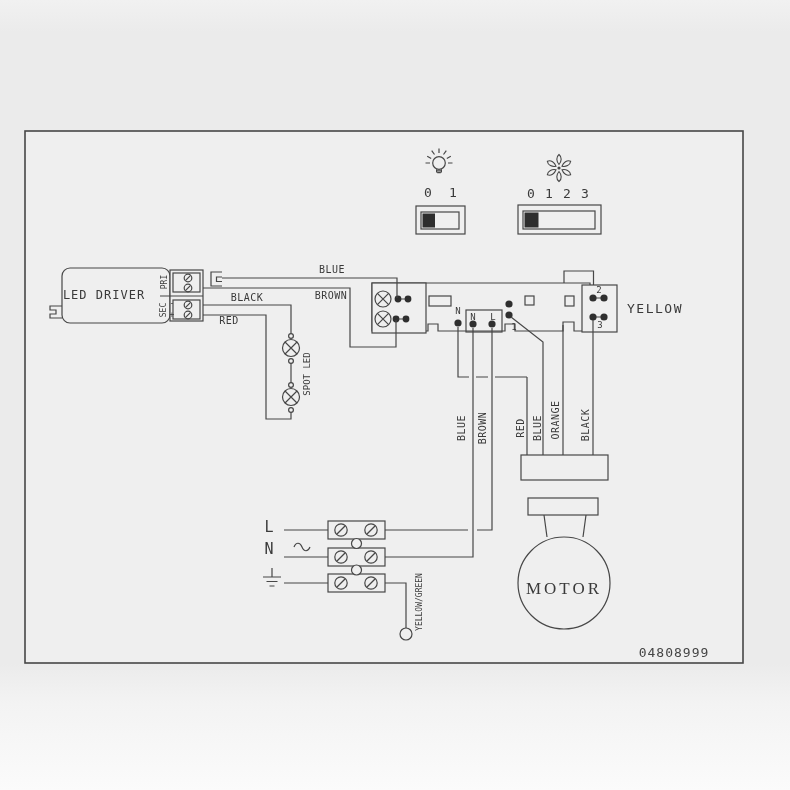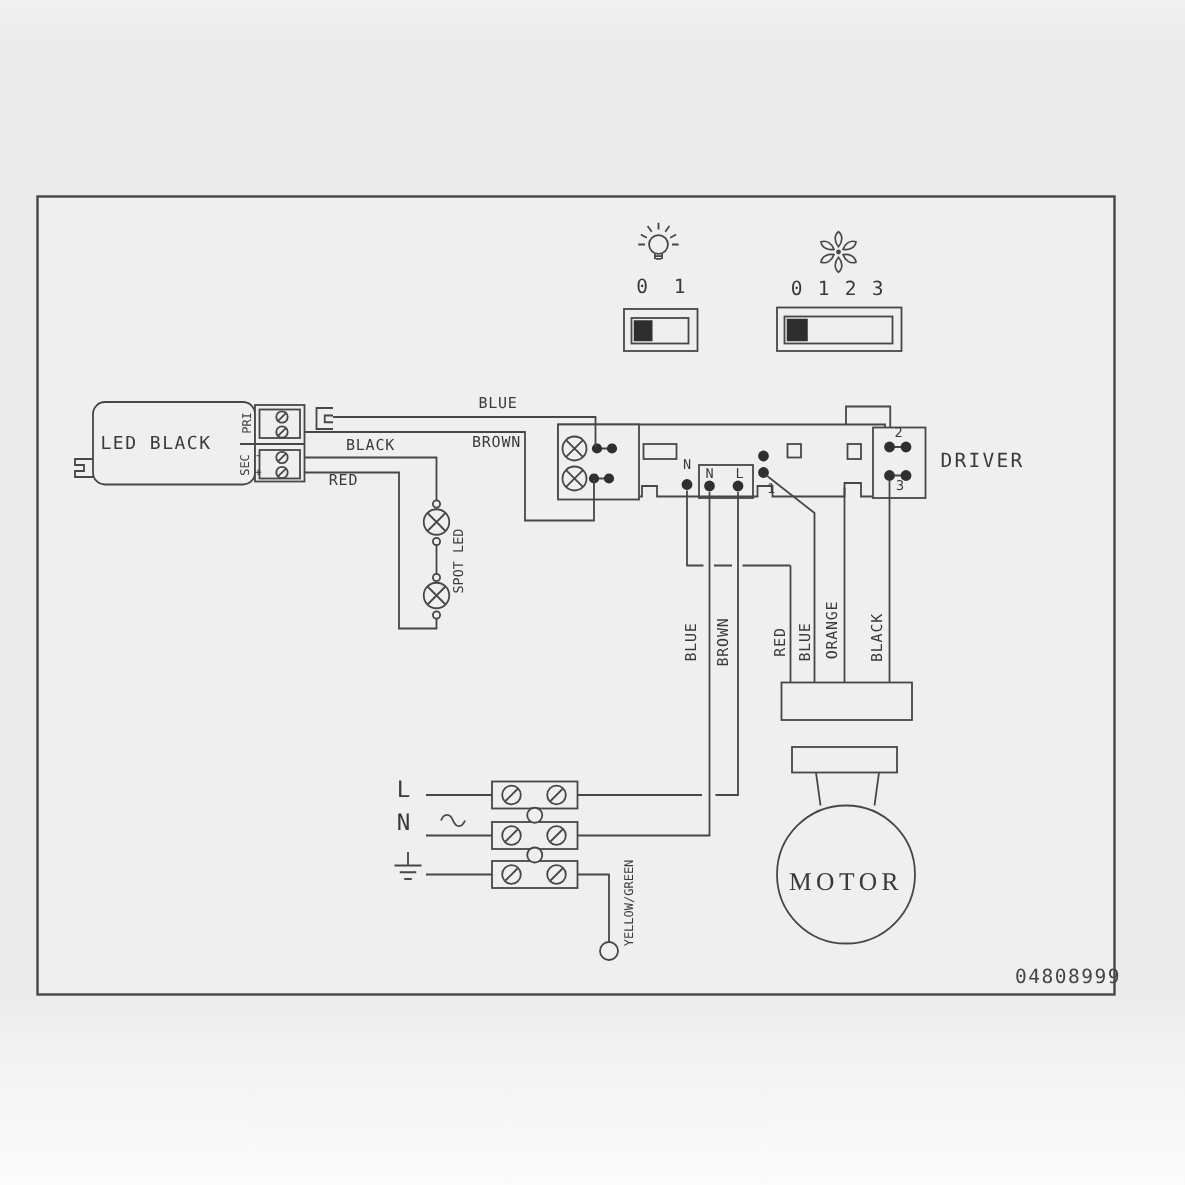--- a/index.html
+++ b/index.html
@@ -194,50 +194,50 @@
     </g>
   </svg>
 
   <div class="lbl c s13" style="left:428px;top:192px">0</div>
   <div class="lbl c s13" style="left:453px;top:192px">1</div>
   <div class="lbl c s13" style="left:531px;top:193px">0</div>
   <div class="lbl c s13" style="left:549px;top:193px">1</div>
   <div class="lbl c s13" style="left:567px;top:193px">2</div>
   <div class="lbl c s13" style="left:585px;top:193px">3</div>
 
-  <div class="lbl c s12" style="left:104px;top:295px">LED BLACK</div>
+  <div class="lbl c s12" style="left:104px;top:295px">LED DRIVER</div>
   <div class="lbl v s8" style="left:165px;top:282px">PRI</div>
   <div class="lbl v s8" style="left:164px;top:310px">SEC</div>
   <div class="lbl c s8" style="left:172px;top:304px">-</div>
   <div class="lbl c s8" style="left:172px;top:315px">+</div>
 
   <div class="lbl c s10" style="left:332px;top:270px">BLUE</div>
   <div class="lbl c s10" style="left:331px;top:296px">BROWN</div>
   <div class="lbl c s10" style="left:247px;top:298px">BLACK</div>
   <div class="lbl c s10" style="left:229px;top:321px">RED</div>
   <div class="lbl v s9" style="left:307px;top:374px">SPOT LED</div>
 
   <div class="lbl c s9" style="left:458px;top:311px">N</div>
   <div class="lbl c s9" style="left:473px;top:317px">N</div>
   <div class="lbl c s9" style="left:493px;top:317px">L</div>
   <div class="lbl c s9" style="left:514px;top:327px">1</div>
 
   <div class="lbl c s9" style="left:599px;top:290px">2</div>
   <div class="lbl c s9" style="left:600px;top:325px">3</div>
-  <div class="lbl c ctrl" style="left:655px;top:308px">DRIVER</div>
+  <div class="lbl c ctrl" style="left:655px;top:308px">YELLOW</div>
 
   <div class="lbl v s10" style="left:521px;top:428px">RED</div>
   <div class="lbl v s10" style="left:538px;top:428px">BLUE</div>
   <div class="lbl v s10" style="left:556px;top:420px">ORANGE</div>
   <div class="lbl v s10" style="left:586px;top:425px">BLACK</div>
 
   <div class="lbl v s10" style="left:462px;top:428px">BLUE</div>
   <div class="lbl v s10" style="left:483px;top:428px">BROWN</div>
 
   <div class="lbl c s15" style="left:269px;top:527px">L</div>
   <div class="lbl c s15" style="left:269px;top:549px">N</div>
   <div class="lbl v s8" style="left:420px;top:602px">YELLOW/GREEN</div>
 
   <div class="lbl c motor" style="left:564px;top:588px">MOTOR</div>
 
-  <div class="lbl c pn" style="left:712px;top:652px">04808999</div>
+  <div class="lbl c pn" style="left:674px;top:652px">04808999</div>
 
 </div>
 
 </body></html>

